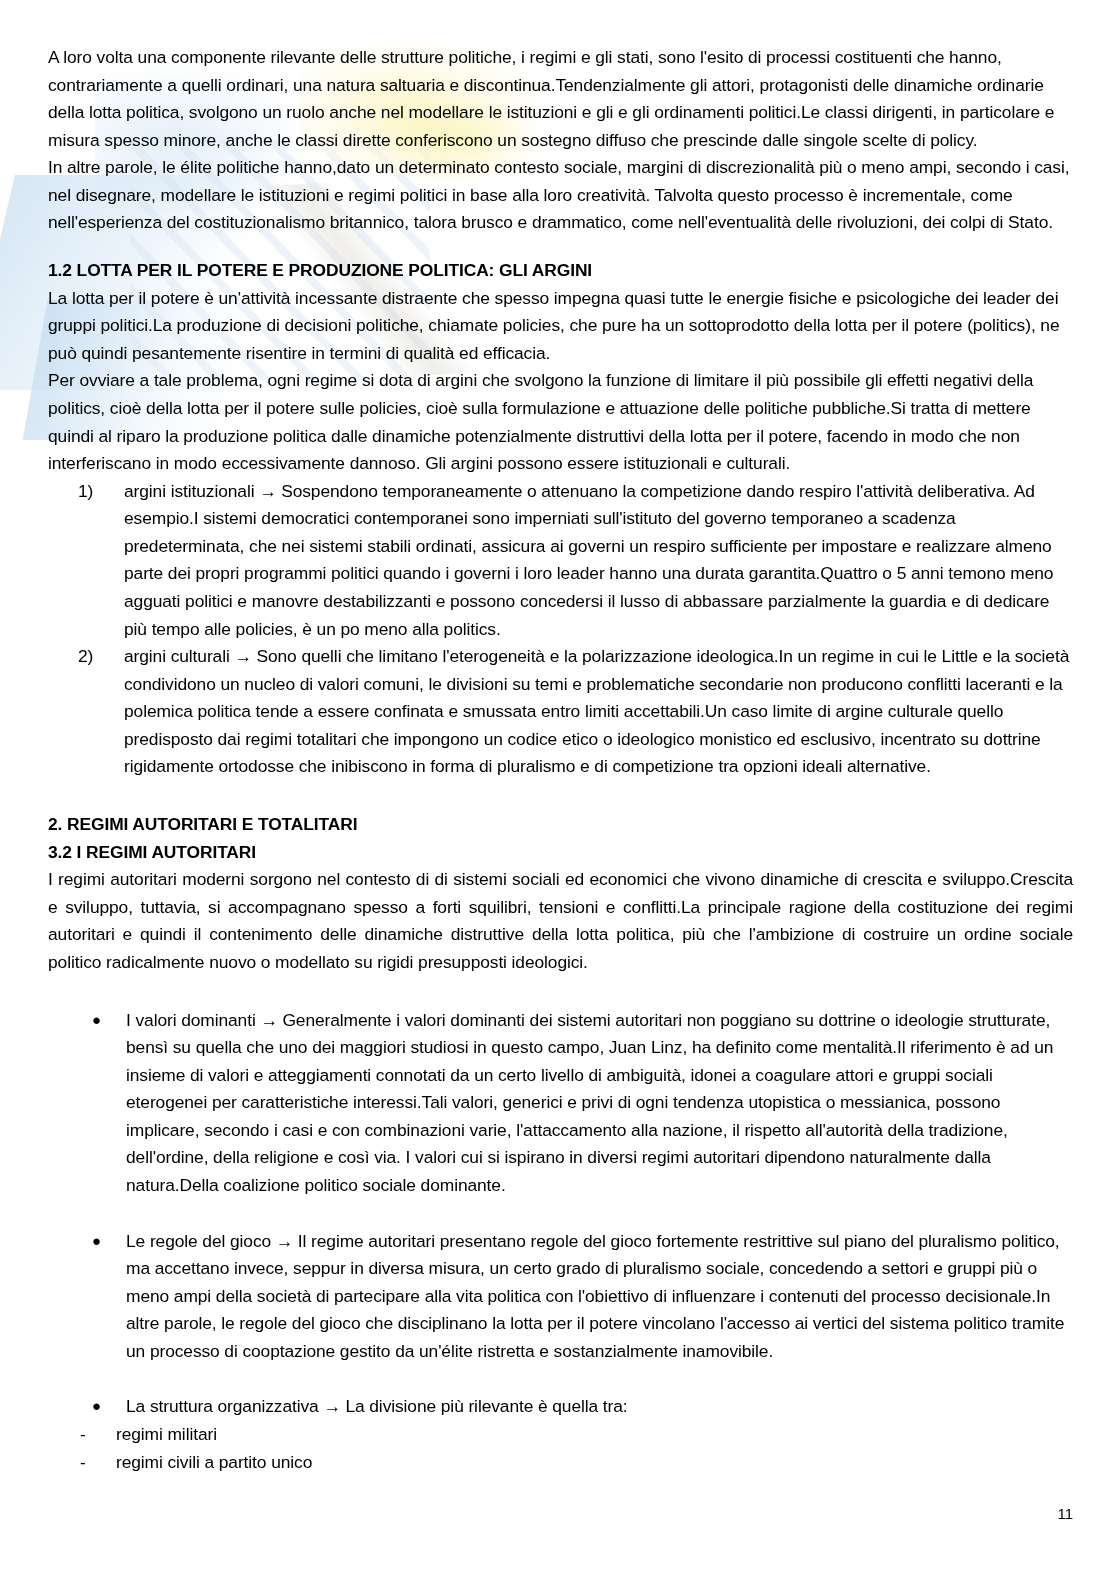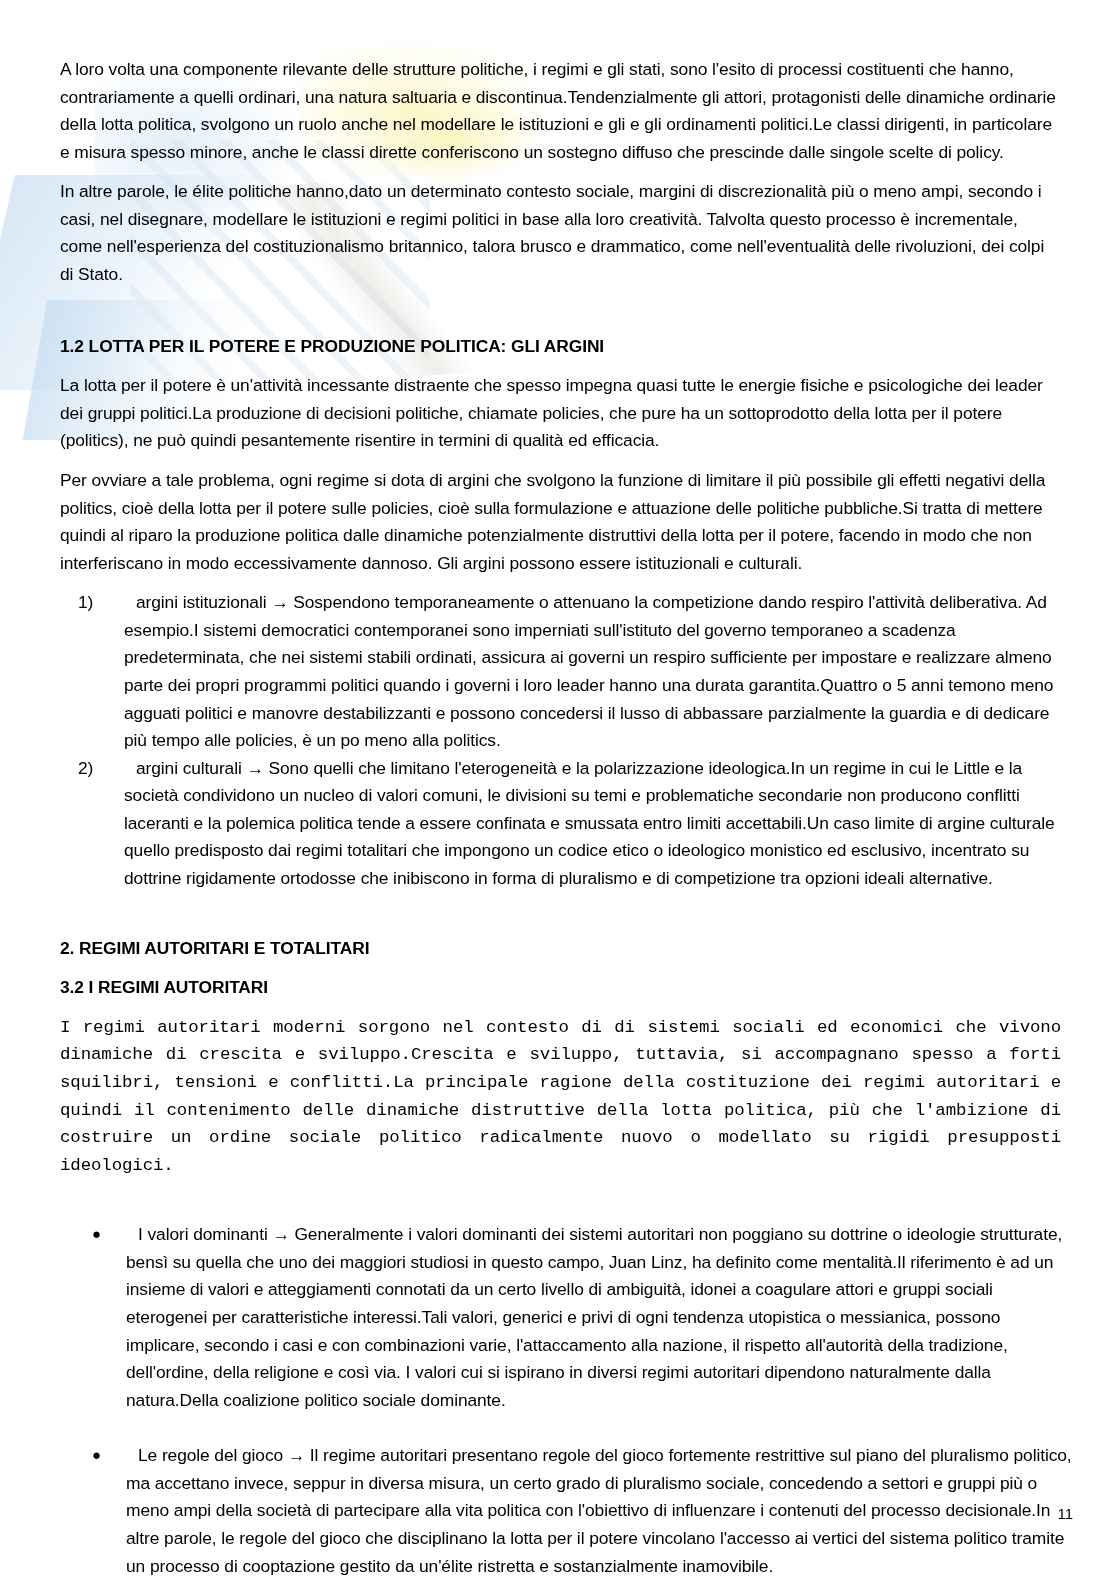--- a/index.html
+++ b/index.html
@@ -65,31 +65,30 @@
     background: repeating-linear-gradient(46deg, rgba(223,231,240,0) 0px, rgba(223,231,240,0) 26px, rgba(209,223,238,0.35) 26px, rgba(209,223,238,0.35) 34px);
   }
 
   
   .content {
     position: relative;
     z-index: 2;
     padding: 44px 44px 0 48px;
   }
   p, .li-text, h2, h3 {
-    margin: 12px;
+    margin: 0;
   }
   .para {
     font-size: 17.4px;
     line-height: 1.585;
     text-align: left;
     letter-spacing: -0.1px;
   }
   .para.justified {
     text-align: justify;
-    font-family: Liberation Mono, monospace;
   }
   .heading {
     font-size: 17.4px;
     font-weight: bold;
     line-height: 1.585;
     letter-spacing: -0.1px;
   }
   .gap-md { height: 20px; }
   .gap-lg { height: 30px; }
 
@@ -210,20 +209,21 @@
       <li>
         <span class="bullet">●</span>
         <span class="li-text">I valori dominanti → Generalmente i valori dominanti dei sistemi autoritari non poggiano su dottrine o ideologie strutturate, bensì su quella che uno dei maggiori studiosi in questo campo, Juan Linz, ha definito come mentalità.Il riferimento è ad un insieme di valori e atteggiamenti connotati da un certo livello di ambiguità, idonei a coagulare attori e gruppi sociali eterogenei per caratteristiche interessi.Tali valori, generici e privi di ogni tendenza utopistica o messianica, possono implicare, secondo i casi e con combinazioni varie, l'attaccamento alla nazione, il rispetto all'autorità della tradizione, dell'ordine, della religione e così via. I valori cui si ispirano in diversi regimi autoritari dipendono naturalmente dalla natura.Della coalizione politico sociale dominante.</span>
       </li>
       <li>
         <span class="bullet">●</span>
         <span class="li-text">Le regole del gioco → Il regime autoritari presentano regole del gioco fortemente restrittive sul piano del pluralismo politico, ma accettano invece, seppur in diversa misura, un certo grado di pluralismo sociale, concedendo a settori e gruppi più o meno ampi della società di partecipare alla vita politica con l'obiettivo di influenzare i contenuti del processo decisionale.In altre parole, le regole del gioco che disciplinano la lotta per il potere vincolano l'accesso ai vertici del sistema politico tramite un processo di cooptazione gestito da un'élite ristretta e sostanzialmente inamovibile.</span>
       </li>
       <li>
         <span class="bullet">●</span>
+        <span class="li-text">La struttura organizzativa → La divisione più rilevante è quella tra:</span>
       </li>
     </ul>
 
     <ul class="dashlist">
       <li>
         <span class="dash">-</span>
         <span class="li-text">regimi militari</span>
       </li>
       <li>
         <span class="dash">-</span>

